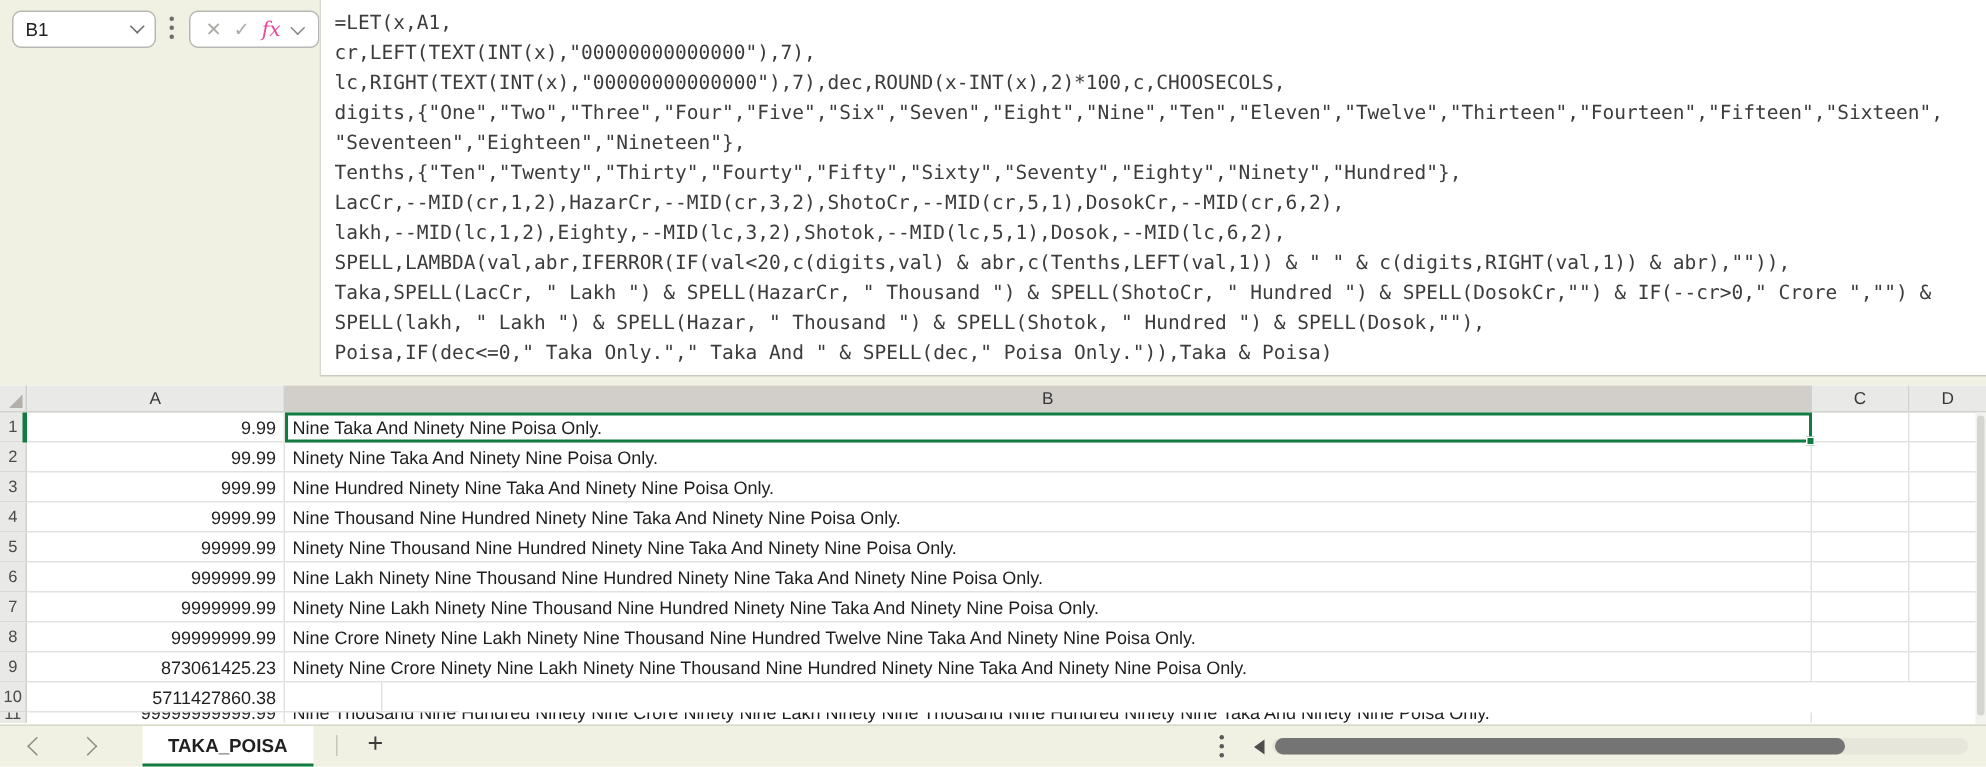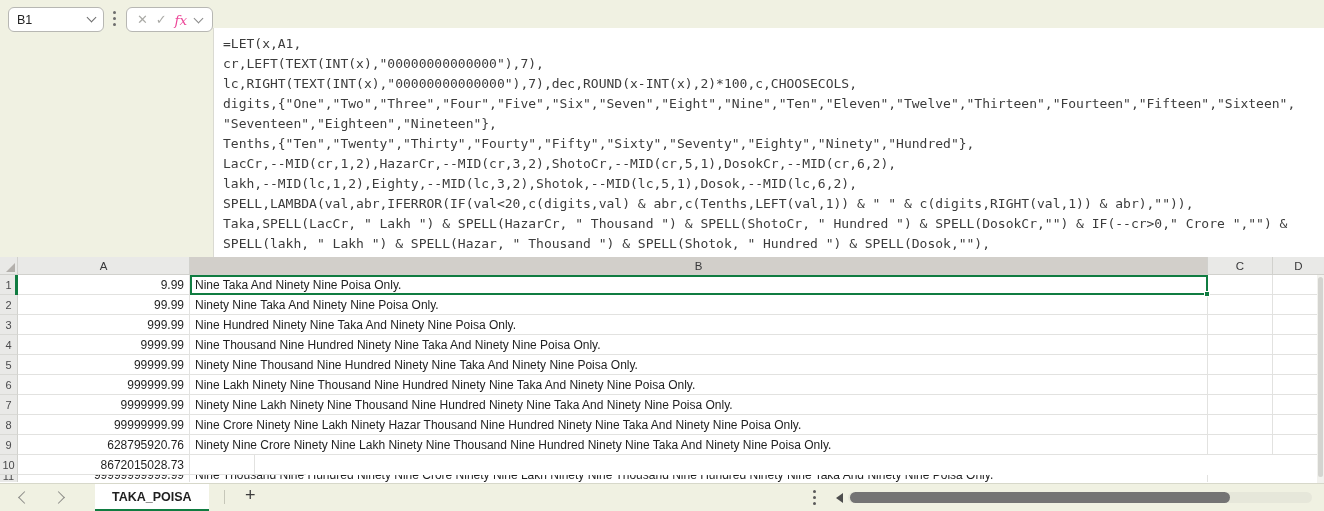--- a/index.html
+++ b/index.html
@@ -19,21 +19,21 @@
   .vdots i { width:3px; height:3px; border-radius:50%; background:#6d6d6d; }
   .fxgroup { position:absolute; left:126px; top:7px; width:87px; height:25px; background:#fff;
     border:1px solid #b7b7b3; border-radius:6px; display:flex; align-items:center;
     justify-content:space-around; padding:0 6px; }
   .icon-cancel, .icon-enter { font-size:13px; color:#aaaaa6; line-height:1; }
   .icon-fx { font-family:"DejaVu Serif", serif; font-style:italic; font-size:13.5px; color:#ec4899; }
   .fxgroup .chev { border-color:#8a8a8a; margin-top:-2px; }
 
   .formula-input { position:absolute; left:213px; top:0; width:1111px; height:251px;
     background:#fff; border-left:1px solid #dadad2; border-bottom:1px solid #c9c9c2;
-    padding:6px 0 0 9px; overflow:hidden; cursor:text;margin-top:28px; }
+    padding:6px 0 0 9px; overflow:hidden; cursor:text; }
   .fline { height:20px; line-height:20px; white-space:pre; overflow:hidden;
     font-family:"DejaVu Sans Mono", monospace; font-size:13px; color:#3c3c3c; }
 
   
   .grid { position:absolute; left:0; top:257px; width:1324px; height:226px; background:#fff; }
   .hrow { display:flex; height:18px; }
   .hcell { background:#e9e9e7; border-right:1px solid #d1d1cd; border-bottom:1px solid #d1d1cd;
     font-size:11.5px; color:#38383a; display:flex; align-items:center; justify-content:center; }
   .hcorner { width:18px; position:relative; }
   .hcorner .tri { position:absolute; right:2px; bottom:2px; width:0; height:0;
@@ -190,36 +190,36 @@
           <div class="rh">7</div>
           <div class="cell c-a">9999999.99</div>
           <div class="cell c-b">Ninety Nine Lakh Ninety Nine Thousand Nine Hundred Ninety Nine Taka And Ninety Nine Poisa Only.</div>
           <div class="cell c-c"></div>
           <div class="cell c-d"></div>
         </div>
 
         <div class="row">
           <div class="rh">8</div>
           <div class="cell c-a">99999999.99</div>
-          <div class="cell c-b">Nine Crore Ninety Nine Lakh Ninety Hazar Thousand Nine Hundred Ninety Nine Taka And Ninety Nine Poisa Only.</div>
+          <div class="cell c-b">Nine Crore Ninety Nine Lakh Ninety Nine Thousand Nine Hundred Twelve Nine Taka And Ninety Nine Poisa Only.</div>
           <div class="cell c-c"></div>
           <div class="cell c-d"></div>
         </div>
 
         <div class="row">
           <div class="rh">9</div>
-          <div class="cell c-a">628795920.76</div>
+          <div class="cell c-a">873061425.23</div>
           <div class="cell c-b">Ninety Nine Crore Ninety Nine Lakh Ninety Nine Thousand Nine Hundred Ninety Nine Taka And Ninety Nine Poisa Only.</div>
           <div class="cell c-c"></div>
           <div class="cell c-d"></div>
         </div>
 
         <div class="row">
           <div class="rh">10</div>
-          <div class="cell c-a">8672015028.73</div>
+          <div class="cell c-a">5711427860.38</div>
           <div class="cell c-c"></div>
           <div class="cell c-d"></div>
         </div>
       </div>
 
     <div class="row partial">
       <div class="rh">11</div>
       <div class="cell c-a">99999999999.99</div>
       <div class="cell c-b">Nine Thousand Nine Hundred Ninety Nine Crore Ninety Nine Lakh Ninety Nine Thousand Nine Hundred Ninety Nine Taka And Ninety Nine Poisa Only.</div>
       <div class="cell c-c"></div>

